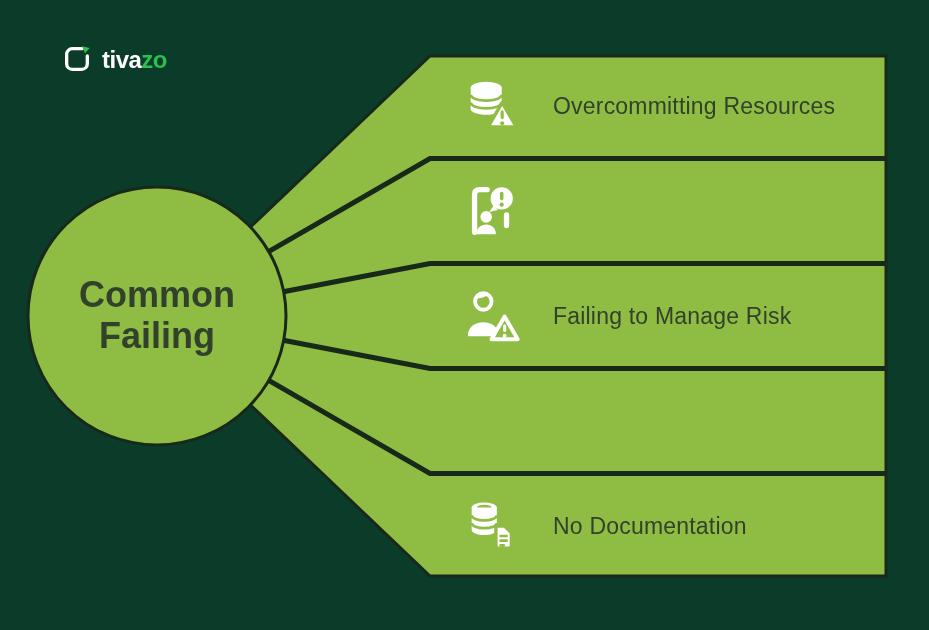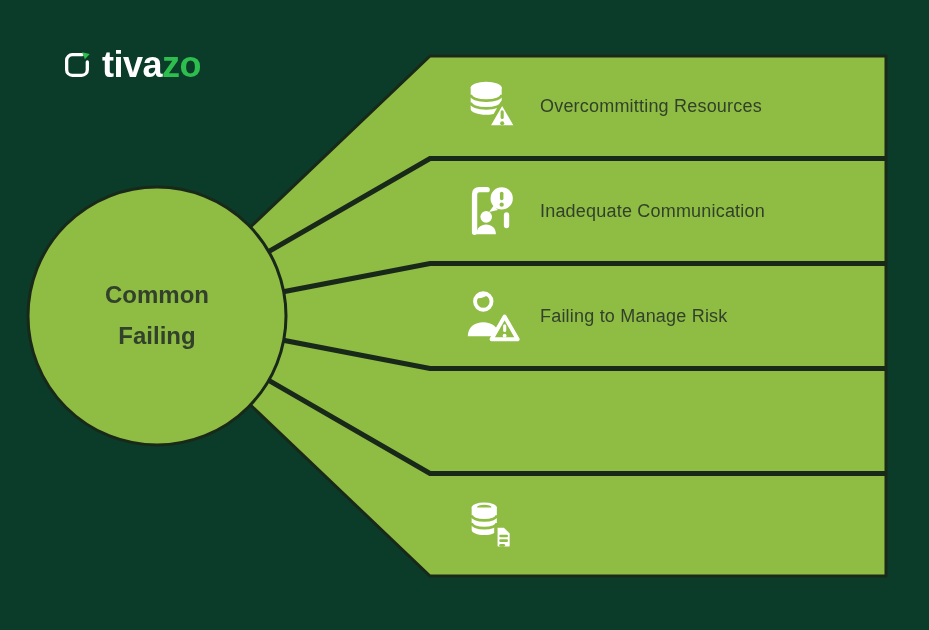--- a/index.html
+++ b/index.html
@@ -13,33 +13,33 @@
   html,body{margin:0;padding:0;}
   body{
     width:929px;height:630px;position:relative;overflow:hidden;
     background:var(--background);
     font-family:"Liberation Sans", sans-serif;
   }
   .stage{position:absolute;inset:0;width:929px;height:630px;}
   svg.fan{position:absolute;left:0;top:0;display:block;}
   .logo{position:absolute;left:62px;top:44px;display:flex;align-items:center;gap:9px;}
   .logo-mark{width:31px;height:31px;display:block;}
-  .logo-text{font-size:36px;font-weight:bold;color:var(--icon-white);letter-spacing:-0.5px;}
+  .logo-text{font-size:24px;font-weight:bold;color:var(--icon-white);letter-spacing:-0.5px;}
   .logo-text .suffix{color:var(--logo-green);}
   .center-label{
     position:absolute;left:27px;top:274px;width:260px;text-align:center;
-    font-weight:bold;font-size:24px;line-height:41px;color:var(--text-dark);
+    font-weight:bold;font-size:36px;line-height:41px;color:var(--text-dark);
   }
   .bar{
     position:absolute;left:430px;width:456px;height:100px;box-sizing:border-box;
     display:flex;align-items:center;gap:17px;padding-left:31px;
   }
   .bar-1{top:56px}.bar-2{top:161px}.bar-3{top:266px}.bar-4{top:371px}.bar-5{top:476px}
   .bar-icon{width:62px;height:62px;flex:0 0 auto;display:block;}
-  .bar-label{font-size:18px;color:var(--text-dark);letter-spacing:0.2px;white-space:nowrap;}
+  .bar-label{font-size:23px;color:var(--text-dark);letter-spacing:0.2px;white-space:nowrap;margin-left:13px;}
 </style>
 </head>
 <body>
 
 <div class="stage">
 
   <svg class="fan" width="929" height="630" viewBox="0 0 929 630">
     <polygon points="157,316 430,56 886,56 886,576 430,576" style="fill:var(--panel-green);stroke:var(--outline-dark)" stroke-width="3" stroke-linejoin="round"></polygon>
     <path d="M157 316 L430 158.5 H886" style="stroke:var(--outline-dark)" stroke-width="5" fill="none"></path>
     <path d="M157 316 L430 263.5 H886" style="stroke:var(--outline-dark)" stroke-width="5" fill="none"></path>
@@ -78,21 +78,20 @@
     <svg class="bar-icon" viewBox="0 0 64 64">
       <path d="M14 54 V15 q0 -5 5 -5 h8" style="stroke:var(--icon-white)" stroke-width="5.5" fill="none" stroke-linecap="round"></path>
       <path d="M34 26 l-5 7 9 -2 z" style="fill:var(--icon-white)"></path>
       <circle cx="42" cy="19" r="11.5" style="fill:var(--icon-white)"></circle>
       <rect x="40.2" y="12" width="3.6" height="9" rx="1.8" style="fill:var(--panel-green)"></rect>
       <circle cx="42" cy="25.5" r="2.2" style="fill:var(--panel-green)"></circle>
       <circle cx="26" cy="38" r="6" style="fill:var(--icon-white)"></circle>
       <path d="M16 56 c0 -6.5 4.5 -10 10 -10 s10 3.5 10 10 z" style="fill:var(--icon-white)"></path>
       <path d="M47 36 V47" style="stroke:var(--icon-white)" stroke-width="5.5" stroke-linecap="round"></path>
     </svg>
-    <span class="bar-label">Inadequate Communication</span>
   </div>
 
   <div class="bar bar-3">
     <svg class="bar-icon" viewBox="0 0 64 64">
       <circle cx="23" cy="17" r="8.5" fill="none" style="stroke:var(--icon-white)" stroke-width="4"></circle>
       <path d="M15 13.5 a8.5 8.5 0 0 1 12.8 -3.6 q-5.5 5 -12.8 3.6 z" style="fill:var(--icon-white)"></path>
       <path d="M7 53 c0 -9.5 7.2 -14.5 16 -14.5 s16 5 16 14.5 z" style="fill:var(--icon-white)"></path>
       <path d="M45 32.5 L58.5 56 H31.5 Z" style="fill:var(--panel-green);stroke:var(--icon-white)" stroke-width="4" stroke-linejoin="round"></path>
       <rect x="43.5" y="40.5" width="3.2" height="8" rx="1.6" style="fill:var(--icon-white)"></rect>
       <circle cx="45" cy="52.3" r="2" style="fill:var(--icon-white)"></circle>
@@ -106,15 +105,16 @@
       <ellipse cx="24" cy="13" rx="13" ry="5.2" style="fill:var(--icon-white)"></ellipse>
       <ellipse cx="24" cy="12.6" rx="7.5" ry="2.6" style="fill:var(--panel-green)"></ellipse>
       <path d="M11 13 v23 c0 2.9 5.8 5.2 13 5.2 s13 -2.3 13 -5.2 v-23 z" style="fill:var(--icon-white)"></path>
       <path d="M11 21 c0 2.9 5.8 5.2 13 5.2 s13 -2.3 13 -5.2" style="stroke:var(--panel-green)" stroke-width="2.8" fill="none"></path>
       <path d="M11 29 c0 2.9 5.8 5.2 13 5.2 s13 -2.3 13 -5.2" style="stroke:var(--panel-green)" stroke-width="2.8" fill="none"></path>
       <path d="M36 32 h9 l7 7 v13 q0 3 -3 3 h-10 q-3 0 -3 -3 z" style="fill:var(--icon-white);stroke:var(--panel-green)" stroke-width="3.5" stroke-linejoin="round"></path>
       <rect x="39.5" y="41" width="9" height="2.7" rx="1.35" style="fill:var(--panel-green)"></rect>
       <rect x="39.5" y="45.8" width="9" height="2.7" rx="1.35" style="fill:var(--panel-green)"></rect>
       <rect x="39.5" y="50.6" width="6" height="2.7" rx="1.35" style="fill:var(--panel-green)"></rect>
     </svg>
+    <span class="bar-label">No Documentation</span>
   </div>
 
 </div>
 
 </body></html>

